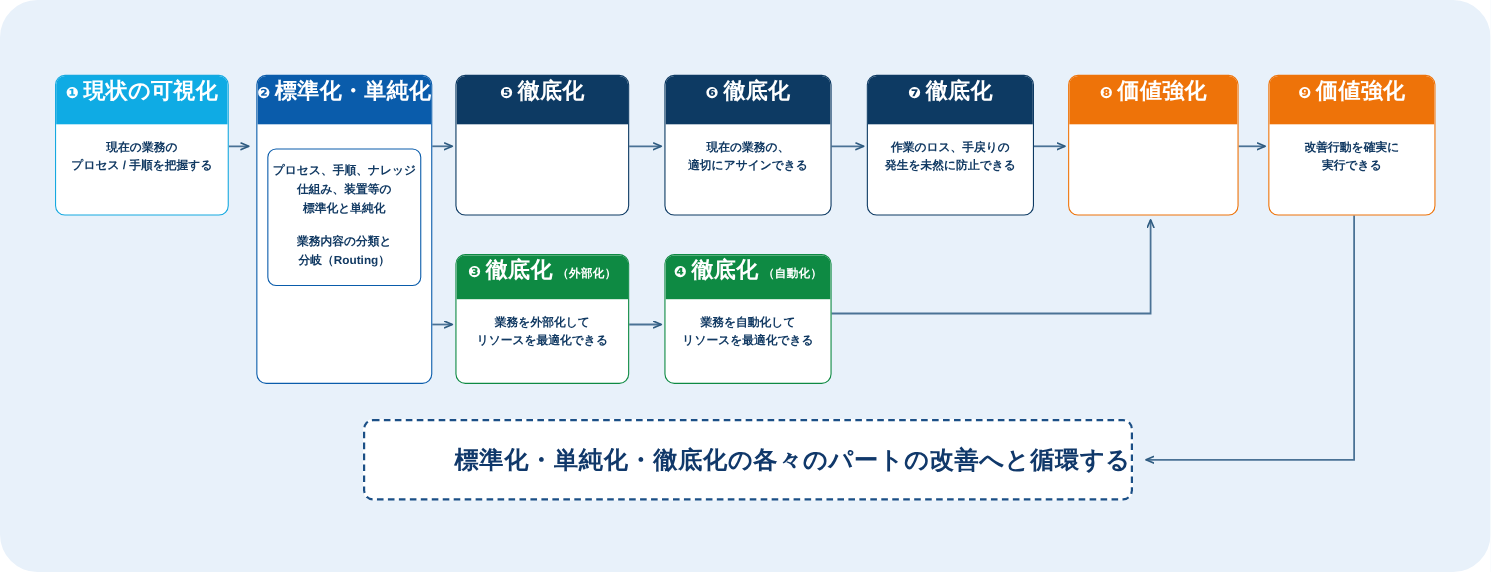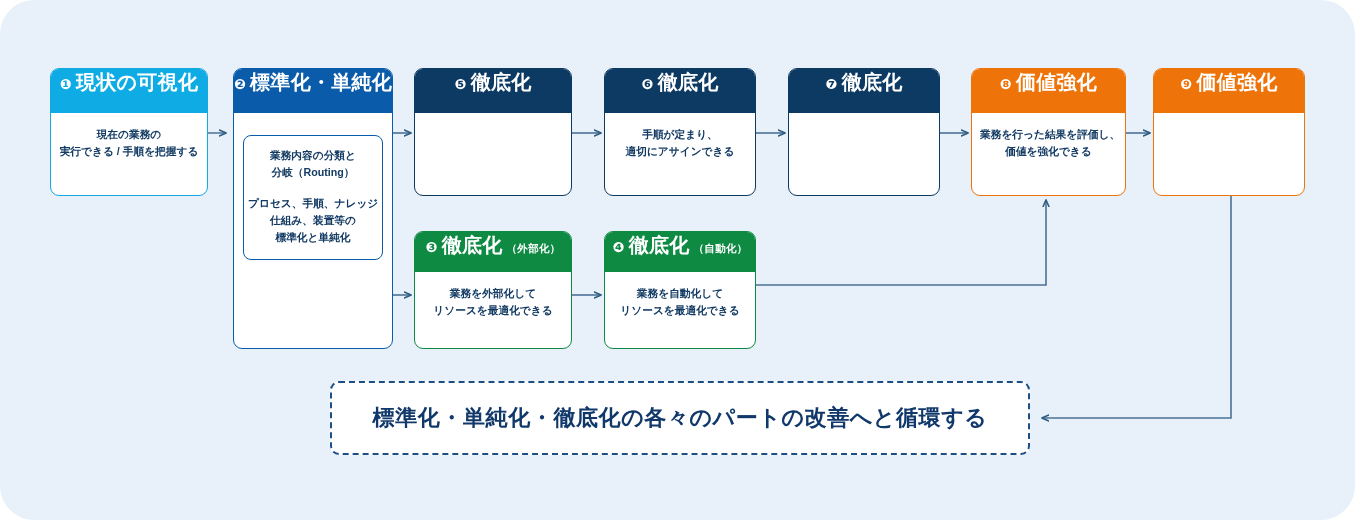--- a/index.html
+++ b/index.html
@@ -88,21 +88,21 @@
   .subcard .ln { display: block; white-space: nowrap; }
 
   #banner {
     position: absolute;
     z-index: 2;
     border: 2px dashed #1B4F86;
     border-radius: 9px;
     background: #ffffff;
     display: flex;
     align-items: center;
-    justify-content: center;
+    justify-content: flex-end;
   }
   #banner .txt {
     color: #10386A;
     font-weight: bold;
     font-size: 22px;
     letter-spacing: .6px;
     white-space: nowrap;
   }
 </style>
 </head>
@@ -140,82 +140,86 @@
     </g>
   </svg>
 
   <div class="node v-cyan" style="left:50px; top:68px; width:158px; height:128px;">
     <div class="hdr" style="height:44px;">
       <span class="num">❶</span>
       <span class="ttl">現状の可視化</span>
     </div>
     <div class="body">
       <span class="ln">現在の業務の</span>
-      <span class="ln">実行できる / 手順を把握する</span>
+      <span class="ln">プロセス / 手順を把握する</span>
     </div>
   </div>
 
   <div class="node v-blue" style="left:233px; top:68px; width:160px; height:281px;">
     <div class="hdr" style="height:44px;">
       <span class="num">❷</span>
       <span class="ttl">標準化・単純化</span>
     </div>
     <div class="subcard" style="margin-top:22px;">
-      <span class="grp">
-        <span class="ln">業務内容の分類と</span>
-        <span class="ln">分岐（Routing）</span>
-      </span>
       <span class="grp">
         <span class="ln">プロセス、手順、ナレッジ</span>
         <span class="ln">仕組み、装置等の</span>
         <span class="ln">標準化と単純化</span>
       </span>
+      <span class="grp">
+        <span class="ln">業務内容の分類と</span>
+        <span class="ln">分岐（Routing）</span>
+      </span>
     </div>
   </div>
 
   <div class="node v-navy" style="left:414px; top:68px; width:158px; height:128px;">
     <div class="hdr" style="height:44px;">
       <span class="num">❺</span>
       <span class="ttl">徹底化</span>
     </div>
   </div>
 
   <div class="node v-navy" style="left:604px; top:68px; width:152px; height:128px;">
     <div class="hdr" style="height:44px;">
       <span class="num">❻</span>
       <span class="ttl">徹底化</span>
     </div>
     <div class="body">
-      <span class="ln">手順が定まり、</span>
+      <span class="ln">現在の業務の、</span>
       <span class="ln">適切にアサインできる</span>
     </div>
   </div>
 
   <div class="node v-navy" style="left:788px; top:68px; width:152px; height:128px;">
     <div class="hdr" style="height:44px;">
       <span class="num">❼</span>
       <span class="ttl">徹底化</span>
+    </div>
+    <div class="body">
+      <span class="ln">作業のロス、手戻りの</span>
+      <span class="ln">発生を未然に防止できる</span>
     </div>
   </div>
 
   <div class="node v-orange" style="left:971px; top:68px; width:155px; height:128px;">
     <div class="hdr" style="height:44px;">
       <span class="num">❽</span>
       <span class="ttl">価値強化</span>
     </div>
-    <div class="body">
-      <span class="ln">業務を行った結果を評価し、</span>
-      <span class="ln">価値を強化できる</span>
-    </div>
   </div>
 
   <div class="node v-orange" style="left:1153px; top:68px; width:152px; height:128px;">
     <div class="hdr" style="height:44px;">
       <span class="num">❾</span>
       <span class="ttl">価値強化</span>
+    </div>
+    <div class="body">
+      <span class="ln">改善行動を確実に</span>
+      <span class="ln">実行できる</span>
     </div>
   </div>
 
   <div class="node v-green" style="left:414px; top:231px; width:158px; height:118px;">
     <div class="hdr" style="height:40px;">
       <span class="num">❸</span>
       <span class="ttl">徹底化</span>
       <span class="sub">（外部化）</span>
     </div>
     <div class="body">

